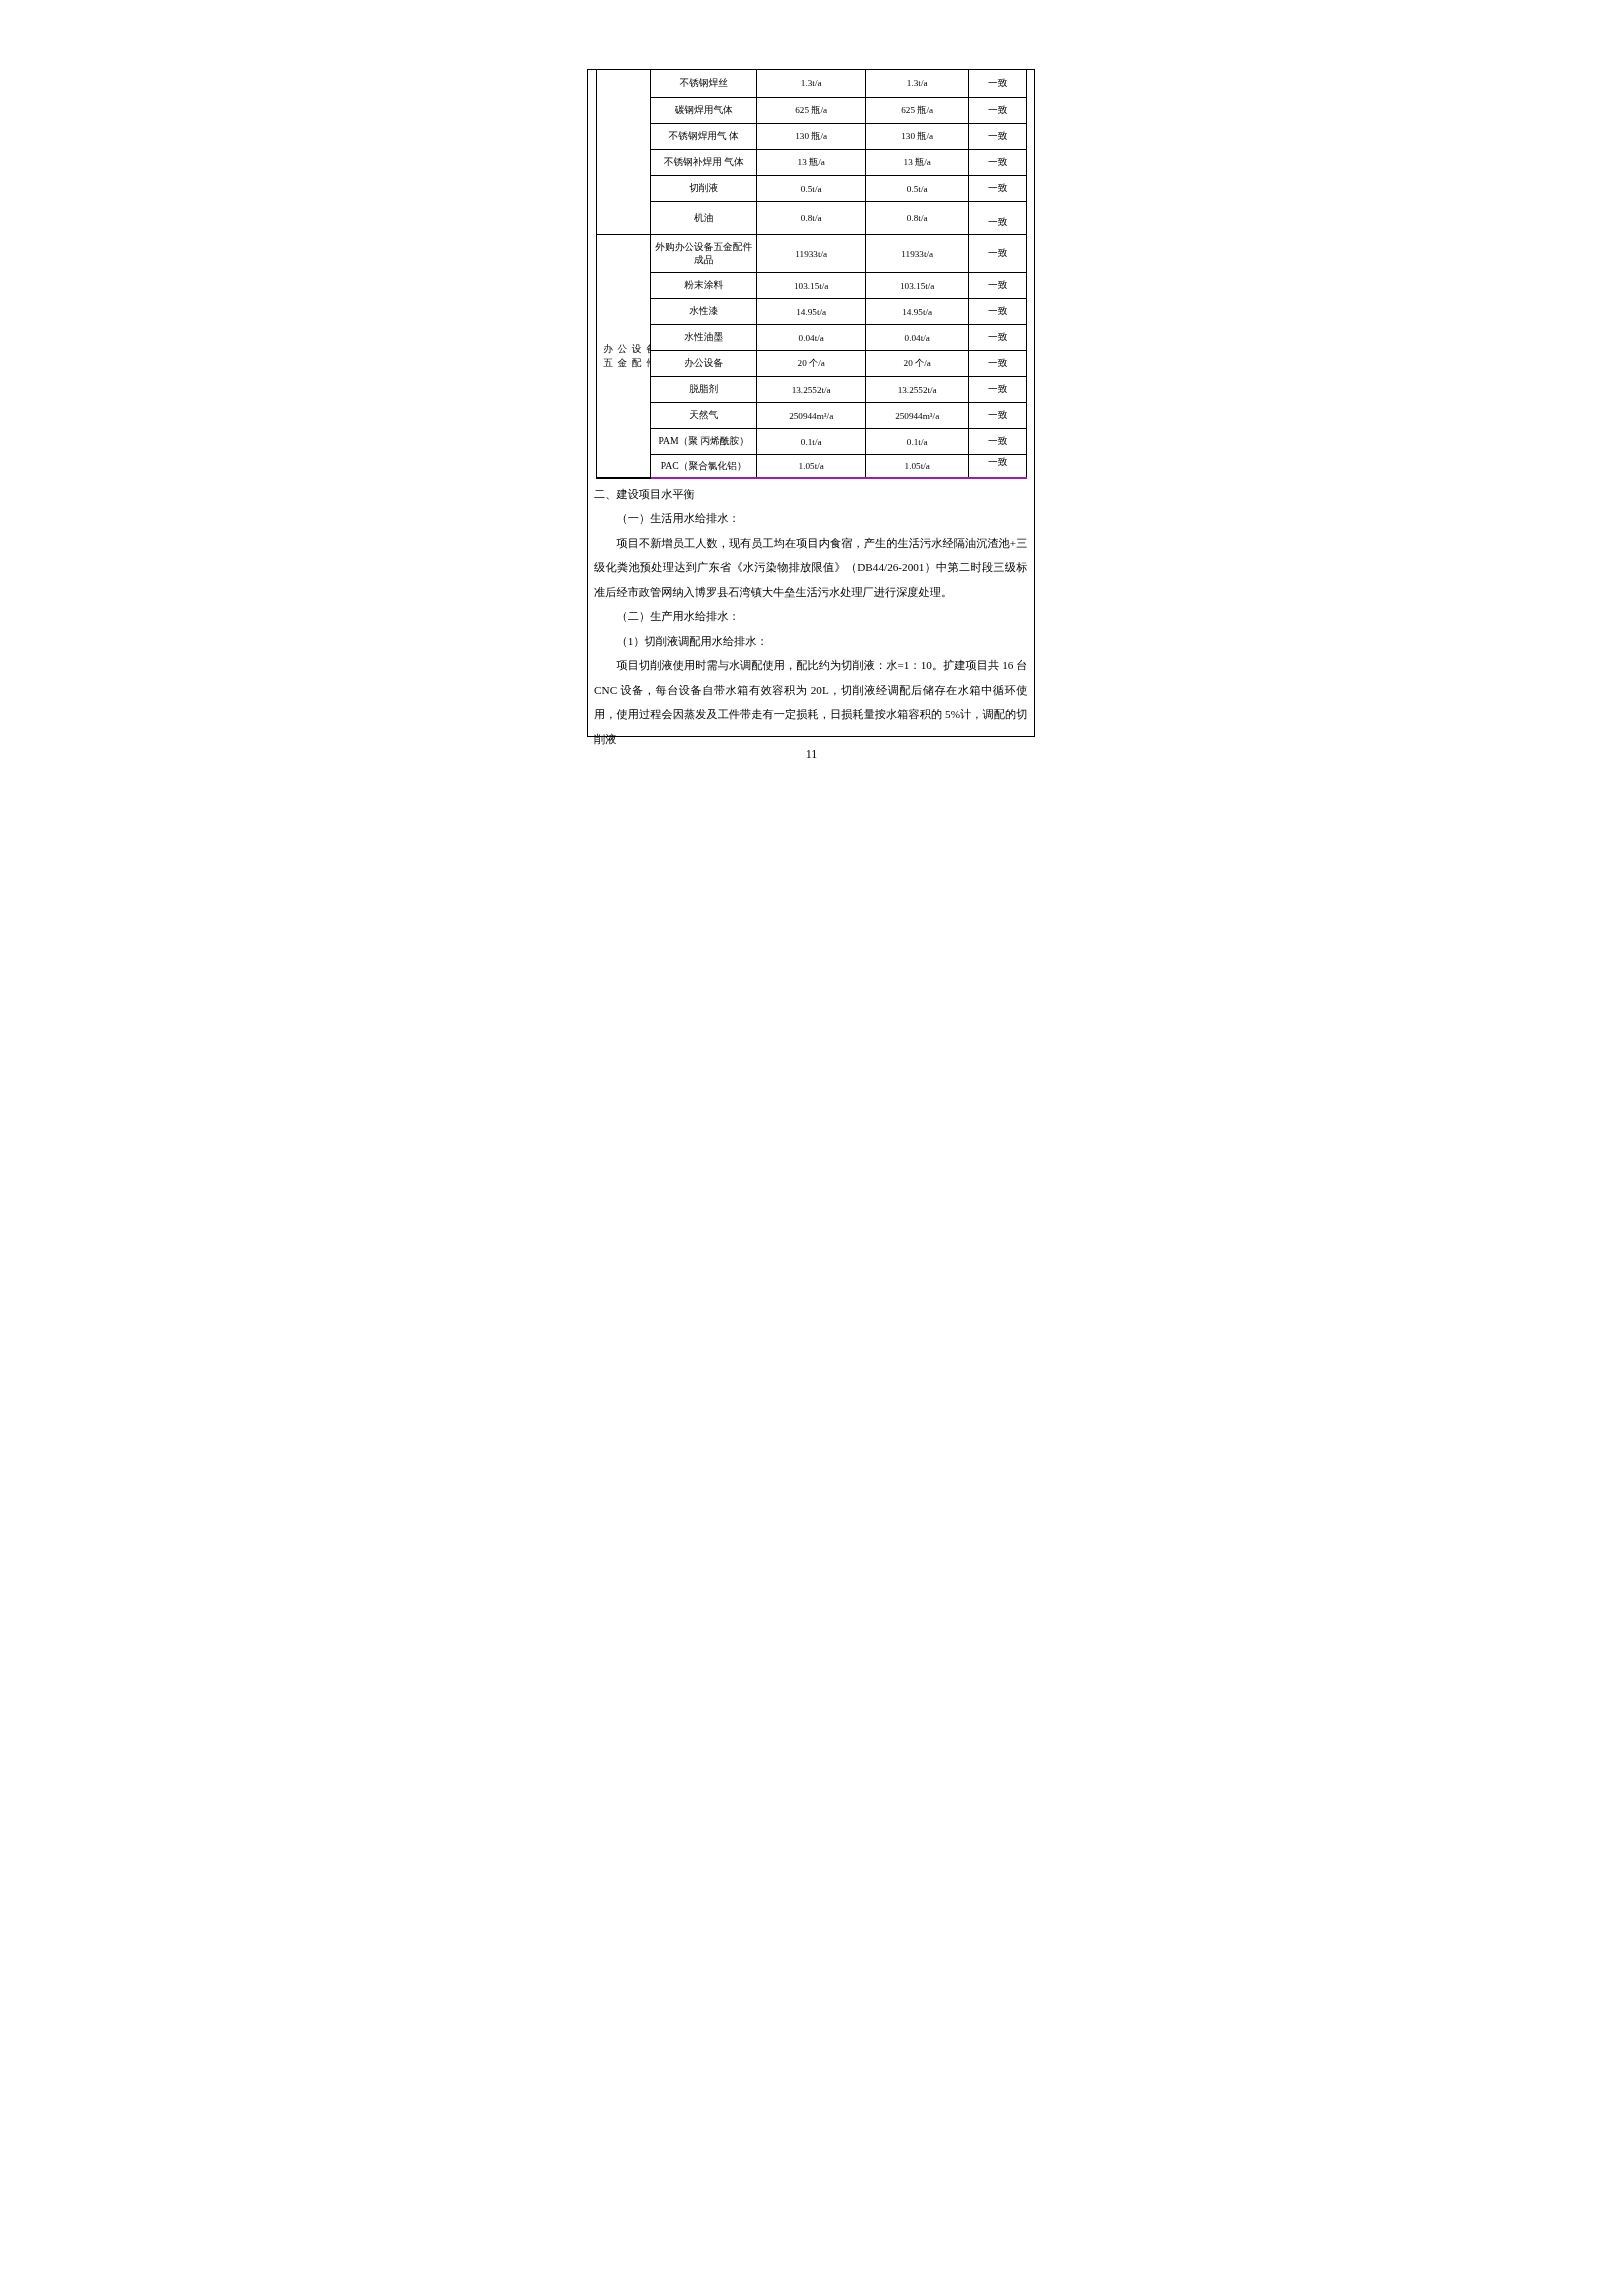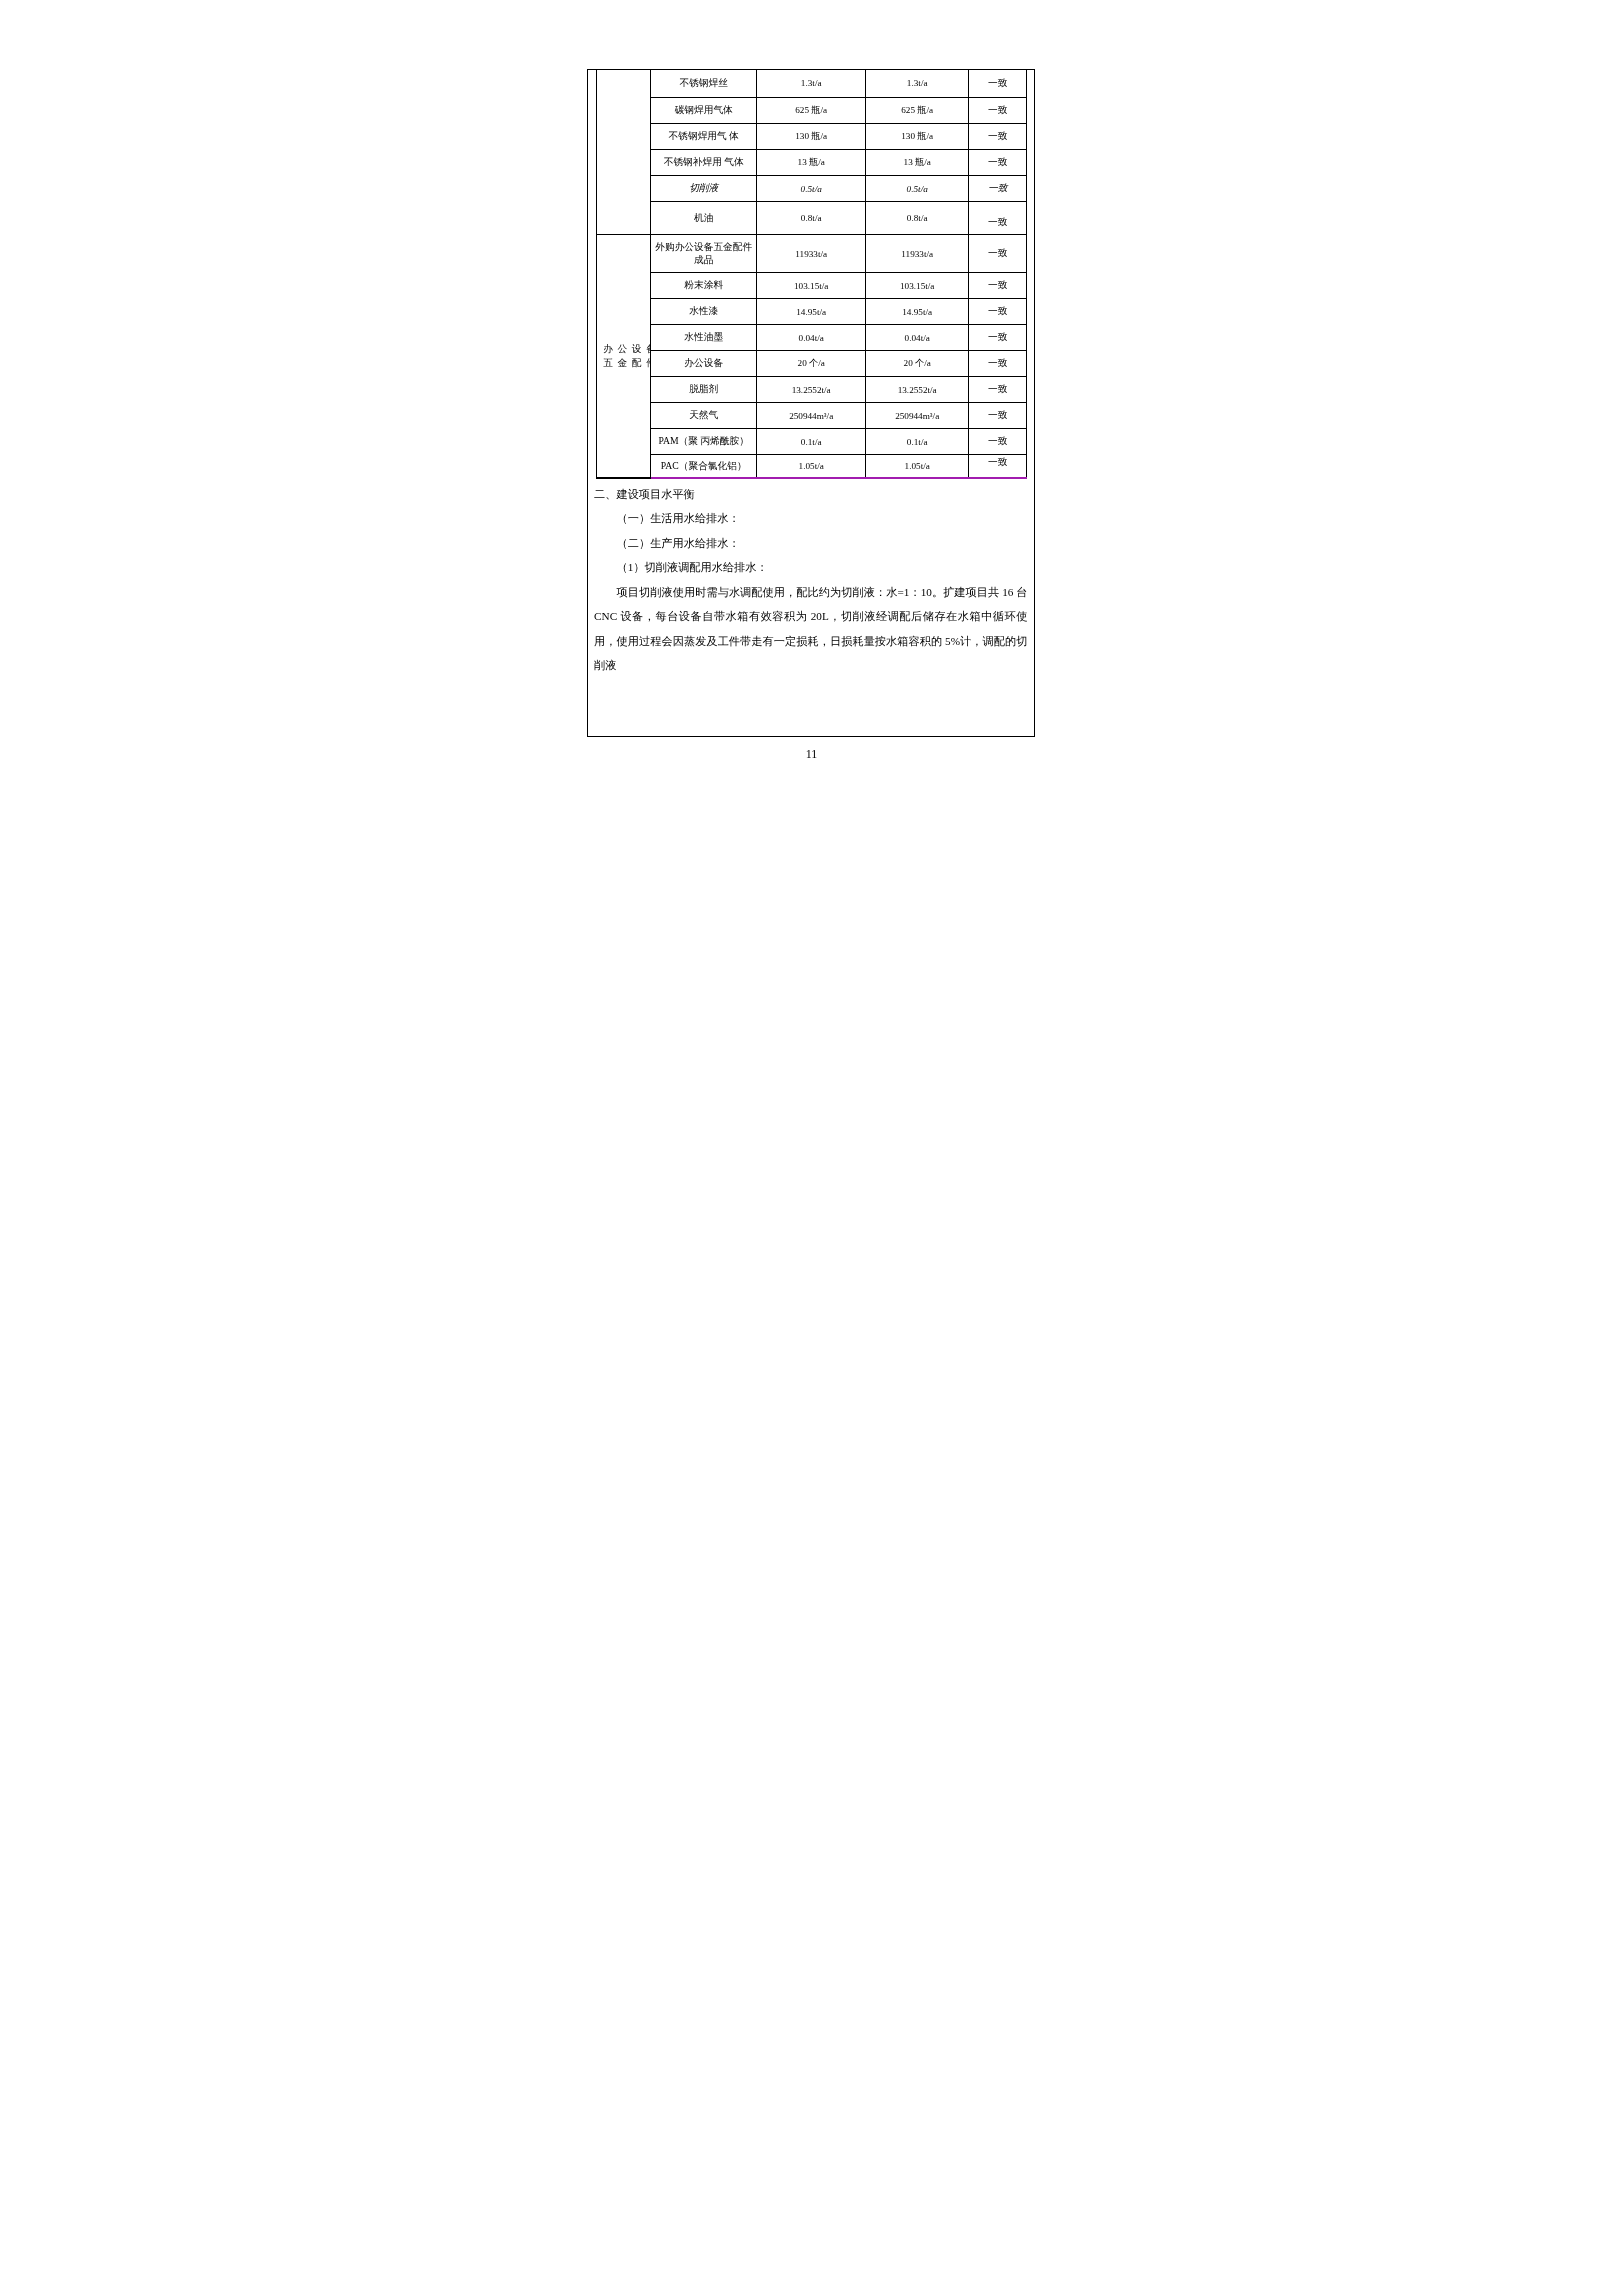--- a/index.html
+++ b/index.html
@@ -41,21 +41,21 @@
     padding: 0 1.5px;
     box-sizing: border-box;
     overflow: hidden;
   }
   .materials-table tr:first-child > td { border-top: none; }
   
   .materials-table tr:nth-child(1)  { height: 27px; }
   .materials-table tr:nth-child(2)  { height: 26px; }
   .materials-table tr:nth-child(3)  { height: 26.6px; }
   .materials-table tr:nth-child(4)  { height: 26px; }
-  .materials-table tr:nth-child(5)  { height: 26px; font-style: italic; }
+  .materials-table tr:nth-child(5)  { height: 26px; }
   .materials-table tr:nth-child(6)  { height: 33px; }
   .materials-table tr:nth-child(7)  { height: 38px; }
   .materials-table tr:nth-child(8),
   .materials-table tr:nth-child(9),
   .materials-table tr:nth-child(10),
   .materials-table tr:nth-child(11),
   .materials-table tr:nth-child(12),
   .materials-table tr:nth-child(13),
   .materials-table tr:nth-child(14) { height: 26px; }
   .materials-table tr:nth-child(15) { height: 23px; }
@@ -218,20 +218,21 @@
     <td class="cell value">1.05t/a</td>
     <td class="cell value">1.05t/a</td>
     <td class="cell consistency">一致</td>
   </tr>
         </tbody>
     </table>
 
     <div class="text-area">
       <div class="h-sec">二、建设项目水平衡</div>
       <div class="h-sub">（一）生活用水给排水：</div>
+      <p class="para">项目不新增员工人数，现有员工均在项目内食宿，产生的生活污水经隔油沉渣池+三级化粪池预处理达到广东省《水污染物排放限值》（DB44/26-2001）中第二时段三级标准后经市政管网纳入博罗县石湾镇大牛垒生活污水处理厂进行深度处理。</p>
       <div class="h-sub">（二）生产用水给排水：</div>
       <div class="h-sub">（1）切削液调配用水给排水：</div>
       <p class="para">项目切削液使用时需与水调配使用，配比约为切削液：水=1：10。扩建项目共 16 台 CNC 设备，每台设备自带水箱有效容积为 20L，切削液经调配后储存在水箱中循环使用，使用过程会因蒸发及工件带走有一定损耗，日损耗量按水箱容积的 5%计，调配的切削液</p>
     </div>
 
   </div>
 
   <div class="page-number">11</div>
 </div>
 

